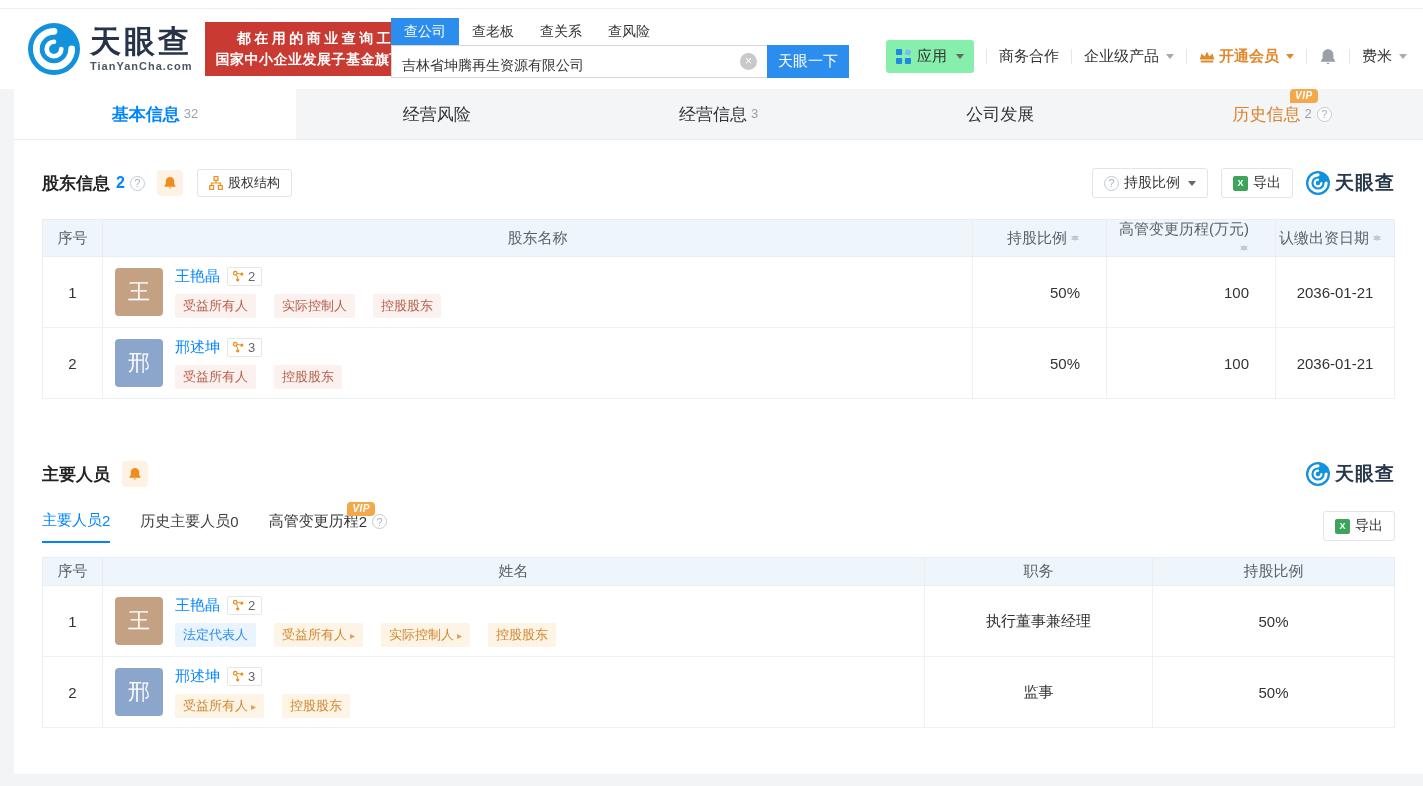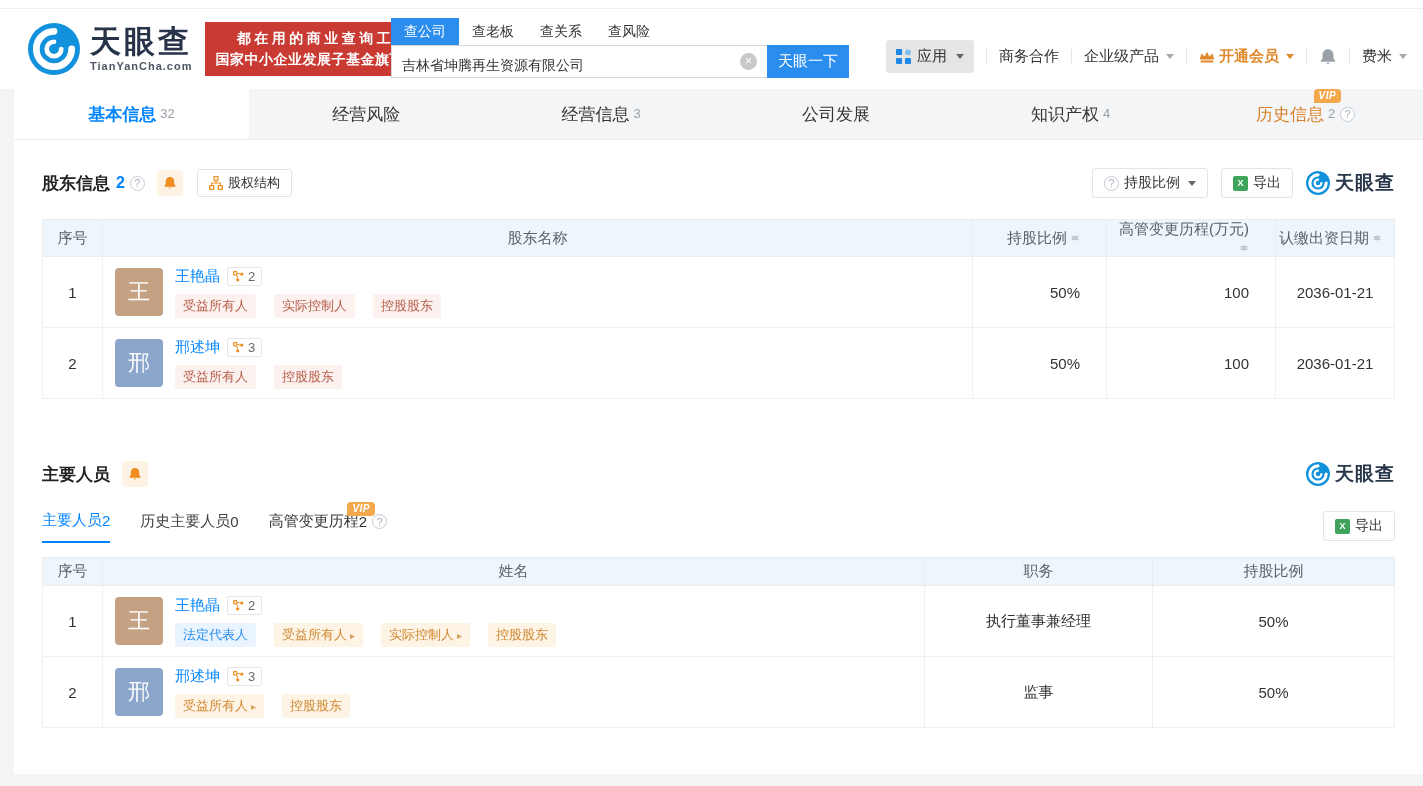--- a/index.html
+++ b/index.html
@@ -25,21 +25,21 @@
   .stab { height:27px; line-height:27px; padding:0 13px; font-size:14px; color:#333; cursor:pointer; }
   .stab.active { background:#2b8ded; color:#fff; }
   .search-row { display:flex; }
   .input-wrap { position:relative; }
   .search-input { width:376px; height:33px; border:1px solid #d6d6d6; border-right:none; padding:8px 36px 0 10px; font-size:14px; color:#333; outline:none; font-family:inherit; }
   .clear-icon { position:absolute; right:10px; top:8px; width:17px; height:17px; border-radius:50%; background:#c9c9c9; color:#fff; font-size:12px; line-height:17px; text-align:center; cursor:pointer; }
   .search-btn { width:82px; height:33px; background:#2b8ded; color:#fff; border:none; font-size:15px; cursor:pointer; font-family:inherit; }
   
   .header-nav { position:absolute; right:16px; top:31px; display:flex; align-items:center; font-size:15px; color:#333; }
   .nav-divider { width:1px; height:15px; background:#e6e6e6; margin:0 12px; }
-  .apps-btn { display:flex; align-items:center; gap:6px; background:#e5e5e5; border-radius:3px; padding:7px 10px; cursor:pointer; }
+  .apps-btn { display:flex; align-items:center; gap:6px; background:#86efac; border-radius:3px; padding:7px 10px; cursor:pointer; }
   .nav-link { cursor:pointer; display:flex; align-items:center; gap:4px; text-decoration:none; color:#333; }
   .vip-link { color:#e0892c; font-weight:bold; }
   .caret { width:0; height:0; border-left:4px solid transparent; border-right:4px solid transparent; border-top:5px solid #666; margin-left:3px; }
   .caret.grey { border-top-color:#aaa; }
   .caret.orange { border-top-color:#e0892c; }
   
   .card { margin-left:14px; width:1409px; height:685px; background:#fff; overflow:hidden; }
   .main-tabs { display:flex; height:51px; background:#f4f5f7; border-bottom:1px solid #ebedf0; }
   .mtab { flex:1; display:flex; align-items:center; justify-content:center; font-size:17px; color:#333; cursor:pointer; position:relative; }
   .mtab.active { background:#fff; color:#0084ff; font-weight:bold; }
@@ -175,24 +175,20 @@
     </div>
     <div class="mtab">
       <span>经营风险</span>
     </div>
     <div class="mtab">
       <span>经营信息</span>
         <span class="mtab-count">3</span>
     </div>
     <div class="mtab">
       <span>公司发展</span>
-    </div>
-    <div class="mtab">
-      <span>知识产权</span>
-        <span class="mtab-count">4</span>
     </div>
     <div class="mtab history">
       <span class="mtab-inner">
         <span>历史信息</span>
           <span class="mtab-count">2</span>
         <span class="vip-chip">VIP</span>
       </span>
       <span class="help-icon">?</span>
     </div>
   </div>

